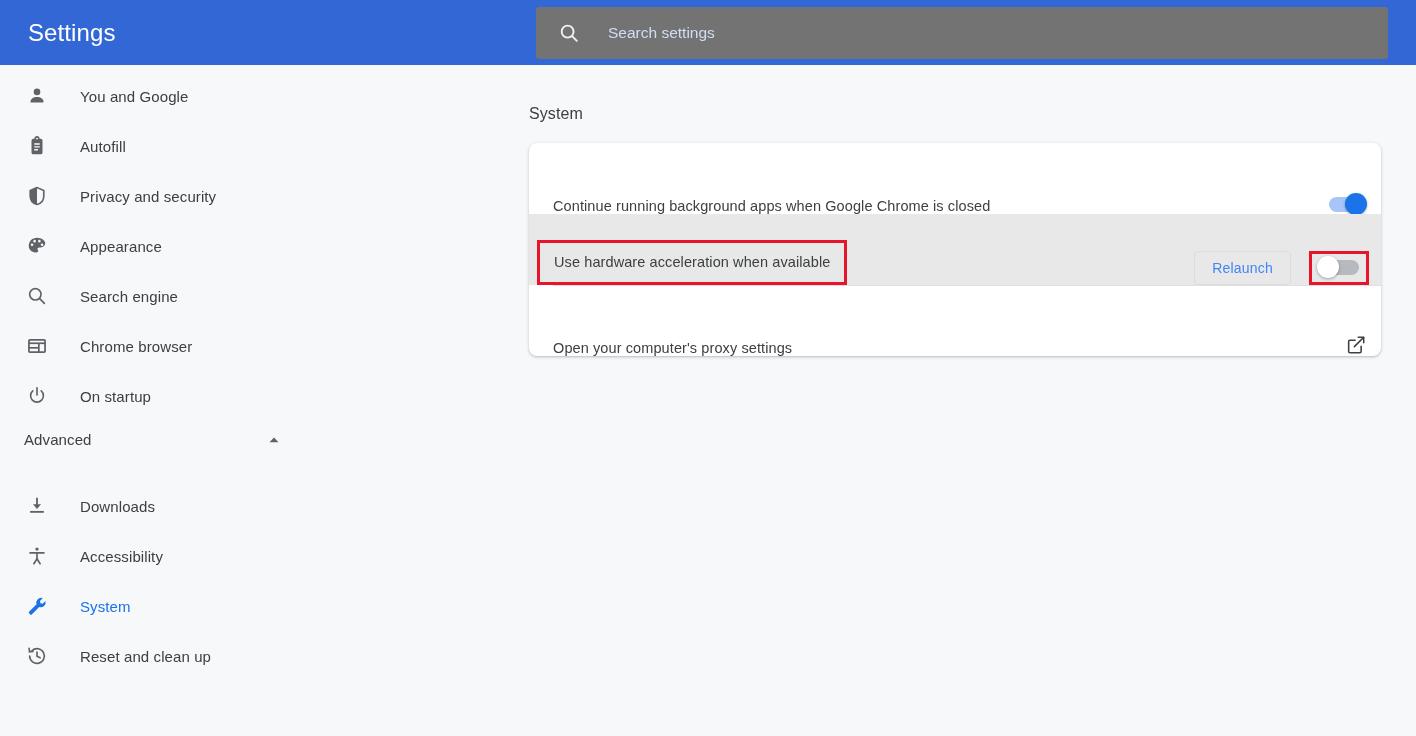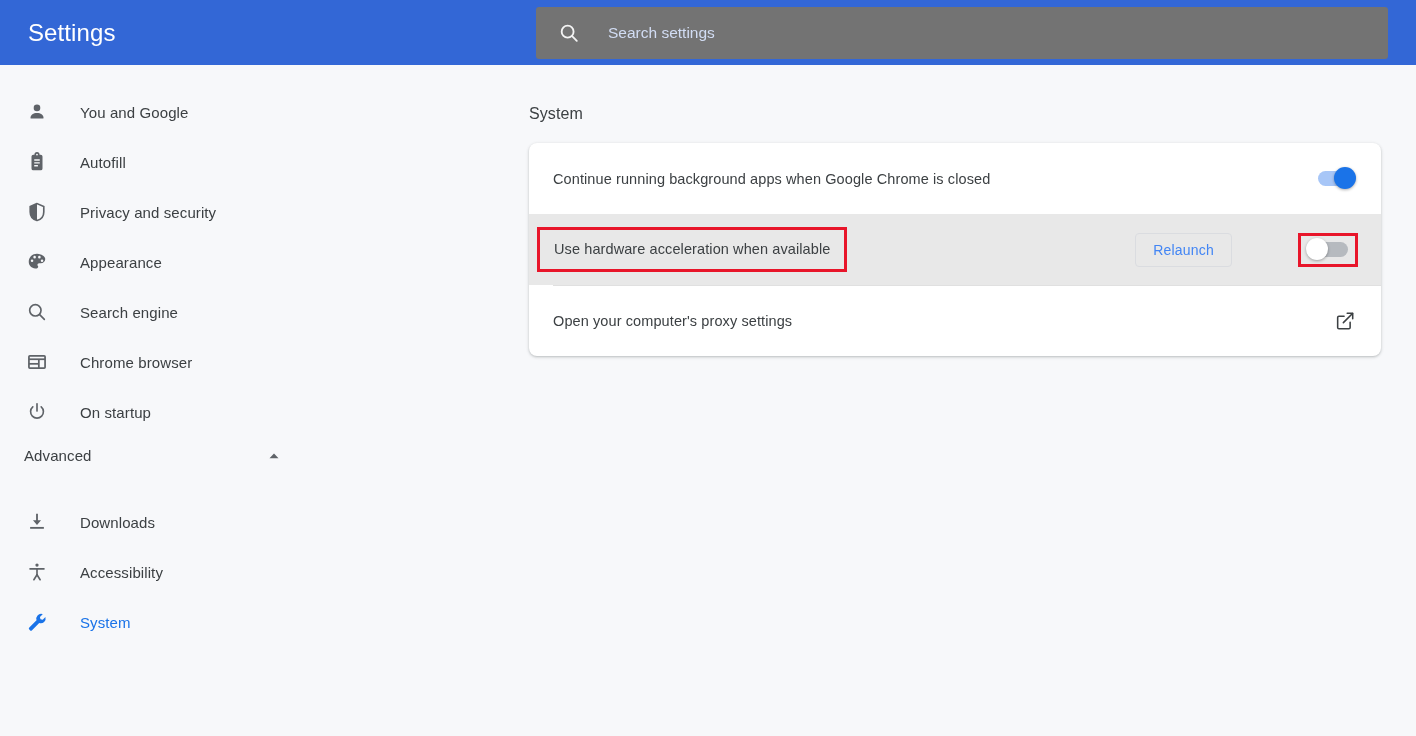--- a/index.html
+++ b/index.html
@@ -73,21 +73,21 @@
   }
 
   
   .sidebar {
     position: absolute;
     top: 65px;
     left: 0;
     width: 508px;
     height: 470px;
     background: #f7f8fa;
-    padding-top: 22px;
+    padding-top: 6px;
   }
 
   .nav-item {
     height: 50px;
     display: flex;
     align-items: center;
     padding-left: 26px;
     cursor: pointer;
   }
 
@@ -161,25 +161,24 @@
     left: 21px;
     width: 852px;
     background: #ffffff;
     border-radius: 8px;
     box-shadow: 0 1px 2px 0 rgba(60,64,67,.20), 0 1px 3px 1px rgba(60,64,67,.10);
     overflow: hidden;
   }
 
   .row {
     display: flex;
-    align-items: center;
+    align-items: flex-end;
     min-height: 71px;
-    padding: 0 23px 0 24px;
+    padding: 0 12px 0 24px;
     position: relative;
-    gap: 48px;
   }
 
   .row + .row::before {
     content: "";
     position: absolute;
     top: 0;
     left: 24px;
     right: 0;
     height: 1px;
     background: #e0e0e0;
@@ -399,20 +398,30 @@
 
   <div class="nav-item selected">
     <span class="nav-icon">
       <svg viewBox="0 0 24 24" width="22" height="22" fill="currentColor">
         <path d="M17.9 3.3a5.3 5.3 0 0 0-6.4 6.9L3.6 18a1.6 1.6 0 0 0 0 2.3l.7.7a1.6 1.6 0 0 0 2.3 0l7.8-7.9a5.3 5.3 0 0 0 6.8-6.5l-3 3-2.4-.6-.6-2.4 3-3z"></path>
       </svg>
     </span>
     <span class="nav-label">System</span>
   </div>
 
+  <div class="nav-item">
+    <span class="nav-icon">
+      <svg viewBox="0 0 24 24" width="22" height="22" fill="none" stroke="currentColor" stroke-width="1.8" stroke-linecap="round">
+        <path d="M4 12a8 8 0 1 0 2.6-5.9"></path>
+        <polyline points="3.4,3.6 3.8,7.4 7.6,7"></polyline>
+        <polyline points="12,7.6 12,12.2 15.4,14"></polyline>
+      </svg>
+    </span>
+    <span class="nav-label">Reset and clean up</span>
+  </div>
 
 </nav>
 
 <main class="main">
 
   <div class="section-title">System</div>
 
   <div class="card">
 
     <div class="row">

